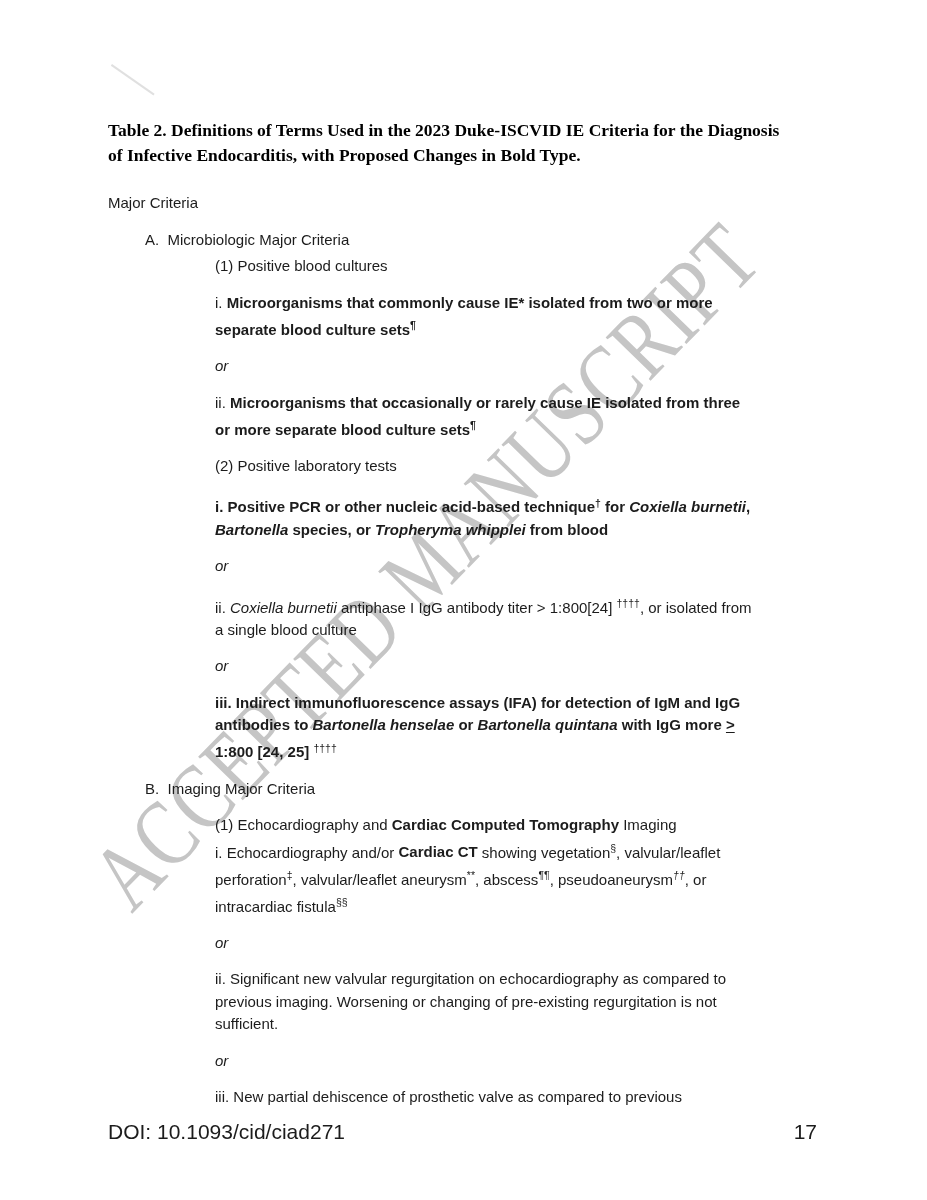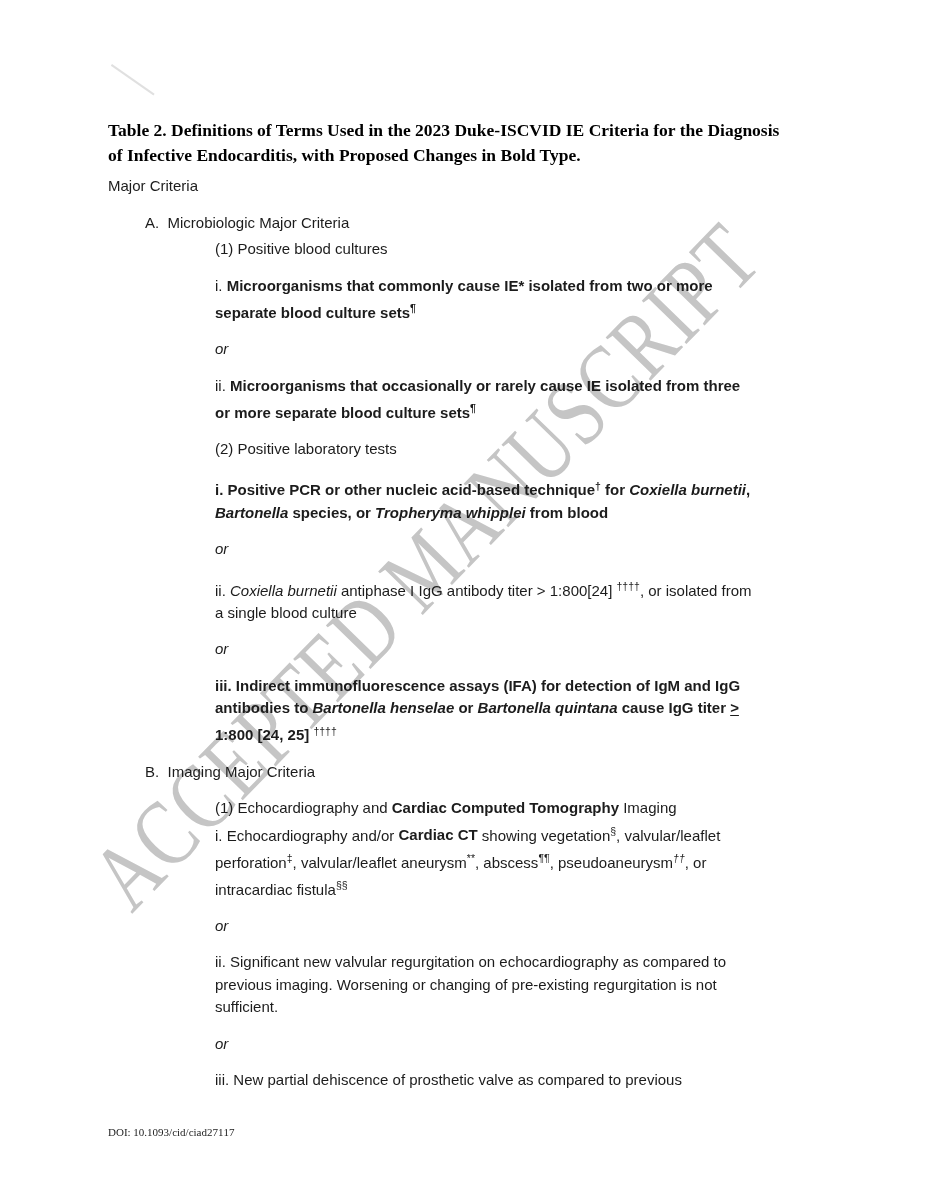--- a/index.html
+++ b/index.html
@@ -16,36 +16,36 @@
     color:#c5c5c5;z-index:0;user-select:none;
   }
   .artifact{
     position:absolute;left:112px;top:64px;width:52px;height:1.5px;background:#e0e0e0;
     transform:rotate(35deg);transform-origin:0 0;z-index:0;
   }
   .content{position:absolute;left:108px;top:102px;width:716px;z-index:1;}
   .block{margin:14px 0 0 0;}
   .block.first{margin-top:16px;}
   .block.tight{margin-top:4px;}
-  .block.gap-lg{margin-top:7px;}
+  .block.gap-lg{margin-top:24px;}
   .ind1{margin-left:37px;}
   .ind2{margin-left:107px;}
   .title{
     font-family:"Liberation Serif","DejaVu Serif",serif;
     font-size:17.5px;line-height:25px;font-weight:bold;color:#000;
   }
   .line{white-space:nowrap;}
   .b{font-weight:bold;margin-top:44px;}
   .it{font-style:italic;}
   .sup{font-size:10.5px;vertical-align:5.5px;}
   .u{text-decoration:underline;text-underline-offset:2px;}
   .footer{
     position:absolute;left:108px;right:110px;top:1121px;z-index:1;
-    font-family:Liberation Serif, serif;font-size:11px;color:#1c1c1c;
-    display:flex;align-items:baseline;
+    font-family:Liberation Sans, sans-serif;font-size:21px;color:#1c1c1c;
+    display:flex;justify-content:space-between;align-items:baseline;
   }
 </style>
 </head>
 <body>
 
 <div class="page">
   <div class="watermark">ACCEPTED MANUSCRIPT</div>
   <div class="artifact"></div>
   <div class="content">
       <div class="block title ind0 first">
@@ -84,21 +84,21 @@
       </div>
       <div class="block ind2">
         <div class="line"><span class="">ii. </span><span class="it ">Coxiella burnetii</span><span class=""> antiphase I IgG antibody titer &gt; 1:800[24] </span><span class="sup ">††††</span><span class="">, or isolated from</span></div>
         <div class="line"><span class="">a single blood culture</span></div>
       </div>
       <div class="block ind2">
         <div class="line"><span class="it ">or</span></div>
       </div>
       <div class="block ind2">
         <div class="line"><span class="b ">iii. Indirect immunofluorescence assays (IFA) for detection of IgM and IgG</span></div>
-        <div class="line"><span class="b ">antibodies to </span><span class="b it ">Bartonella henselae</span><span class="b "> or </span><span class="b it ">Bartonella quintana</span><span class="b "> cause IgG titer </span><span class="b u ">&gt;</span></div>
+        <div class="line"><span class="b ">antibodies to </span><span class="b it ">Bartonella henselae</span><span class="b "> or </span><span class="b it ">Bartonella quintana</span><span class="b "> with IgG more </span><span class="b u ">&gt;</span></div>
         <div class="line"><span class="b ">1:800 [24, 25] </span><span class="sup ">††††</span></div>
       </div>
       <div class="block ind1">
         <div class="line"><span class="">B.&nbsp;&nbsp;Imaging Major Criteria</span></div>
       </div>
       <div class="block ind2">
         <div class="line"><span class="">(1) Echocardiography and </span><span class="b ">Cardiac Computed Tomography</span><span class=""> Imaging</span></div>
         <div class="line"><span class="">i. Echocardiography and/or </span><span class="b ">Cardiac CT</span><span class=""> showing vegetation</span><span class="sup ">§</span><span class="">, valvular/leaflet</span></div>
         <div class="line"><span class="">perforation</span><span class="sup ">‡</span><span class="">, valvular/leaflet aneurysm</span><span class="sup ">**</span><span class="">, abscess</span><span class="sup ">¶¶</span><span class="">, pseudoaneurysm</span><span class="it sup ">††</span><span class="">, or</span></div>
         <div class="line"><span class="">intracardiac fistula</span><span class="sup ">§§</span></div>

